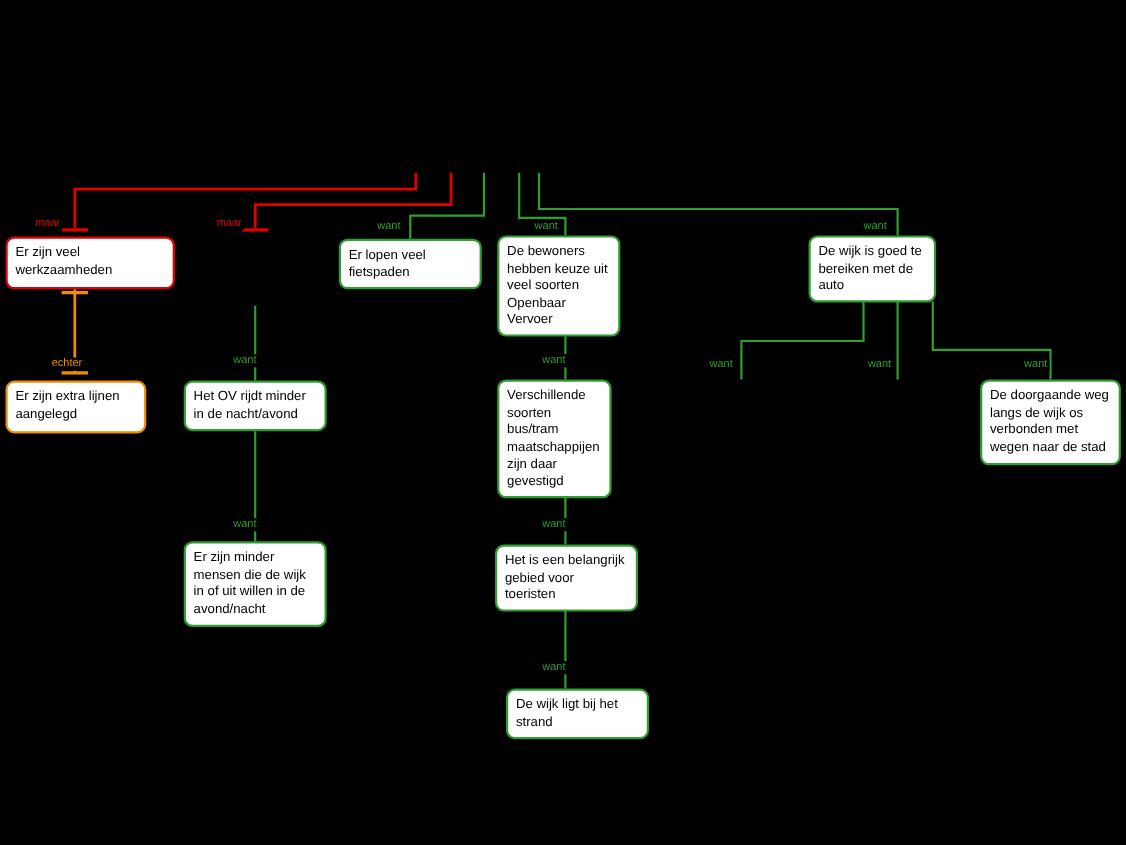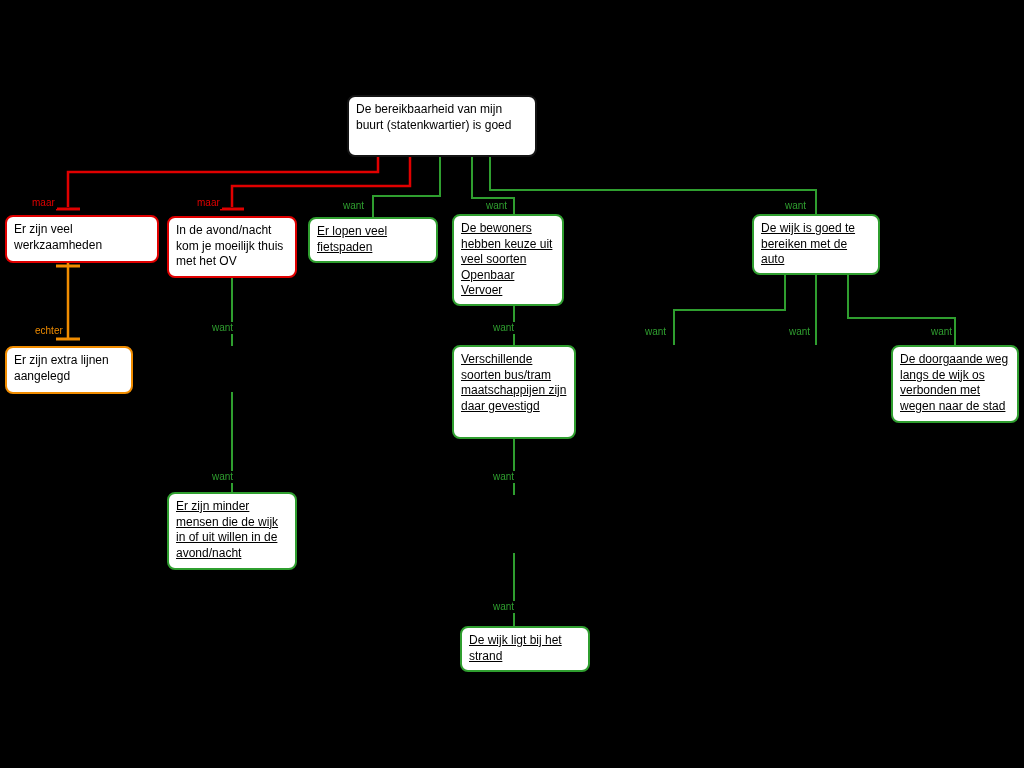--- a/index.html
+++ b/index.html
@@ -22,32 +22,32 @@
     position: absolute;
     background: var(--node_bg, #fff);
     color: var(--node_text, #000);
     border-radius: 8px;
     padding: 5px 7px;
     font-size: 12px;
     line-height: 1.3;
   }
   .n-root    { border: 2px solid #141414; }
   .n-attack  { border: 2px solid var(--attack, #e00000); }
-  .n-support { border: 2px solid var(--support, #2f9e2f); text-decoration: underline; }
+  .n-support { border: 2px solid var(--support, #2f9e2f); }
   .n-counter { border: 2px solid var(--counter, #f08c00); }
   .edge-label {
     position: absolute;
     font-size: 10px;
     background: var(--background, #000);
     padding: 0 2px;
     line-height: 1.2;
   }
   .l-maar   { color: var(--attack, #e00000); }
   .l-want   { color: var(--support, #2f9e2f); }
-  .l-echter { color: var(--counter, #f08c00); }
+  .l-echter { color: var(--counter, #f08c00); margin-left: 12px; }
 </style>
 </head>
 <body>
 
 <div class="canvas">
 
   <svg class="edges" viewBox="0 0 1024 768" xmlns="http://www.w3.org/2000/svg">
 
     <path class="edge edge-maar" d="M378 157 V172 H68 V207"></path>
     <path class="tbar edge-maar" d="M56 209 H80"></path>
@@ -67,39 +67,39 @@
 
     <path class="edge edge-echter" d="M68 263 V338"></path>
     <path class="tbar edge-echter" d="M56 266 H80"></path>
     <path class="tbar edge-echter" d="M56 339 H80"></path>
 
     <path class="edge edge-want" d="M785 274 V310 H674 V345"></path>
     <path class="edge edge-want" d="M816 274 V345"></path>
     <path class="edge edge-want" d="M848 274 V318 H955 V345"></path>
   </svg>
 
-  <div class="node n-root" style="left:347px;top:95px;width:190px;min-height:62px">De bereikbaarheid van mijn buurt (statenkwartier) is goed</div>
 
   <div class="node n-attack" style="left:5px;top:215px;width:154px;min-height:48px">Er zijn veel werkzaamheden</div>
 
-  <div class="node n-attack" style="left:167px;top:216px;width:130px;min-height:62px">In de avond/nacht kom je moeilijk thuis met het OV</div>
 
   <div class="node n-support" style="left:308px;top:217px;width:130px;min-height:46px">Er lopen veel fietspaden</div>
 
   <div class="node n-support" style="left:452px;top:214px;width:112px;min-height:78px">De bewoners hebben keuze uit veel soorten Openbaar Vervoer</div>
 
-  <div class="node n-support" style="left:752px;top:214px;width:128px;min-height:60px">De wijk is goed te bereiken met de auto</div>
+  <div class="node n-support" style="left:735px;top:214px;width:116px;min-height:60px">De wijk is goed te bereiken met de auto</div>
 
   <div class="node n-counter" style="left:5px;top:346px;width:128px;min-height:48px">Er zijn extra lijnen aangelegd</div>
 
+  <div class="node n-support" style="left:167px;top:346px;width:130px;min-height:46px">Het OV rijdt minder in de nacht/avond</div>
 
   <div class="node n-support" style="left:167px;top:492px;width:130px;min-height:78px">Er zijn minder mensen die de wijk in of uit willen in de avond/nacht</div>
 
-  <div class="node n-support" style="left:452px;top:345px;width:124px;min-height:94px">Verschillende soorten bus/tram maatschappijen zijn daar gevestigd</div>
+  <div class="node n-support" style="left:452px;top:345px;width:104px;min-height:94px">Verschillende soorten bus/tram maatschappijen zijn daar gevestigd</div>
 
+  <div class="node n-support" style="left:450px;top:495px;width:130px;min-height:58px">Het is een belangrijk gebied voor toeristen</div>
 
   <div class="node n-support" style="left:460px;top:626px;width:130px;min-height:46px">De wijk ligt bij het strand</div>
 
 
 
   <div class="node n-support" style="left:891px;top:345px;width:128px;min-height:78px">De doorgaande weg langs de wijk os verbonden met wegen naar de stad</div>
 
   <span class="edge-label l-maar" style="left:30px;top:197px">maar</span>
   <span class="edge-label l-maar" style="left:195px;top:197px">maar</span>
 

